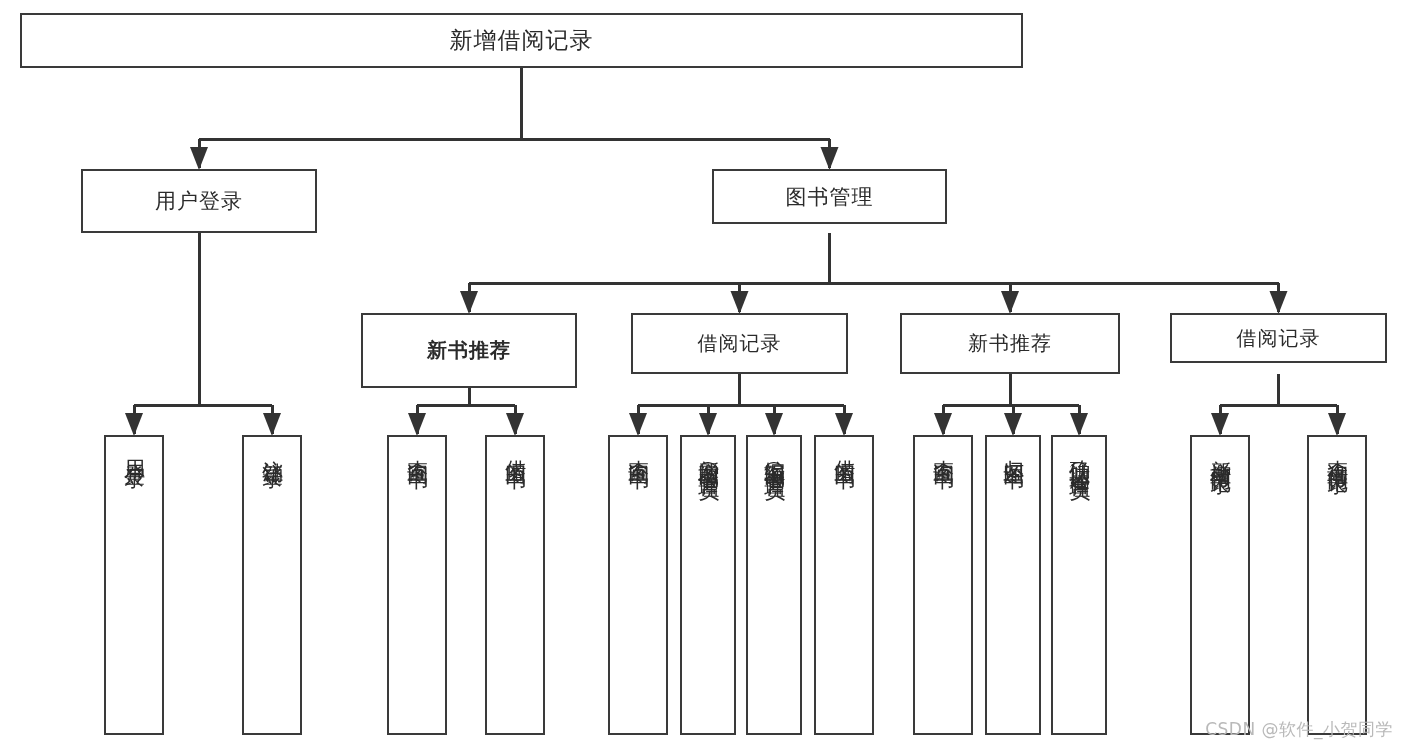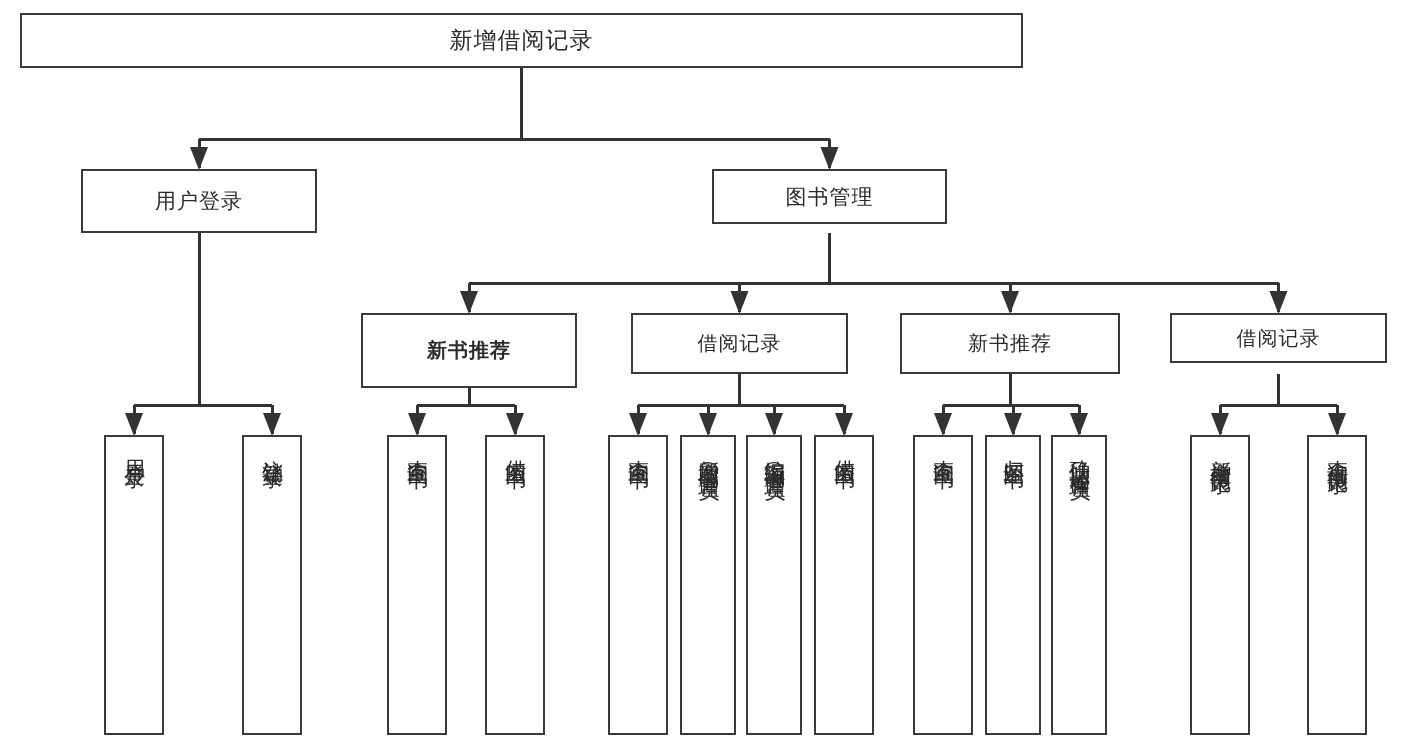--- a/index.html
+++ b/index.html
@@ -185,13 +185,14 @@
       <div class="node level3 leaf" style="left: 1051px; top: 435px; width: 56px; height: 300px;">
         <span class="vlabel">确认归还（管理员）</span>
       </div>
       <div class="node level3 leaf" style="left: 1190px; top: 435px; width: 60px; height: 300px;">
         <span class="vlabel">新增借阅记录</span>
       </div>
       <div class="node level3 leaf" style="left: 1307px; top: 435px; width: 60px; height: 300px;">
         <span class="vlabel">查询借阅记录</span>
       </div>
     </div>
+  <div id="watermark">CSDN @软件_小贺同学</div>
 </div>
 
 </body></html>

